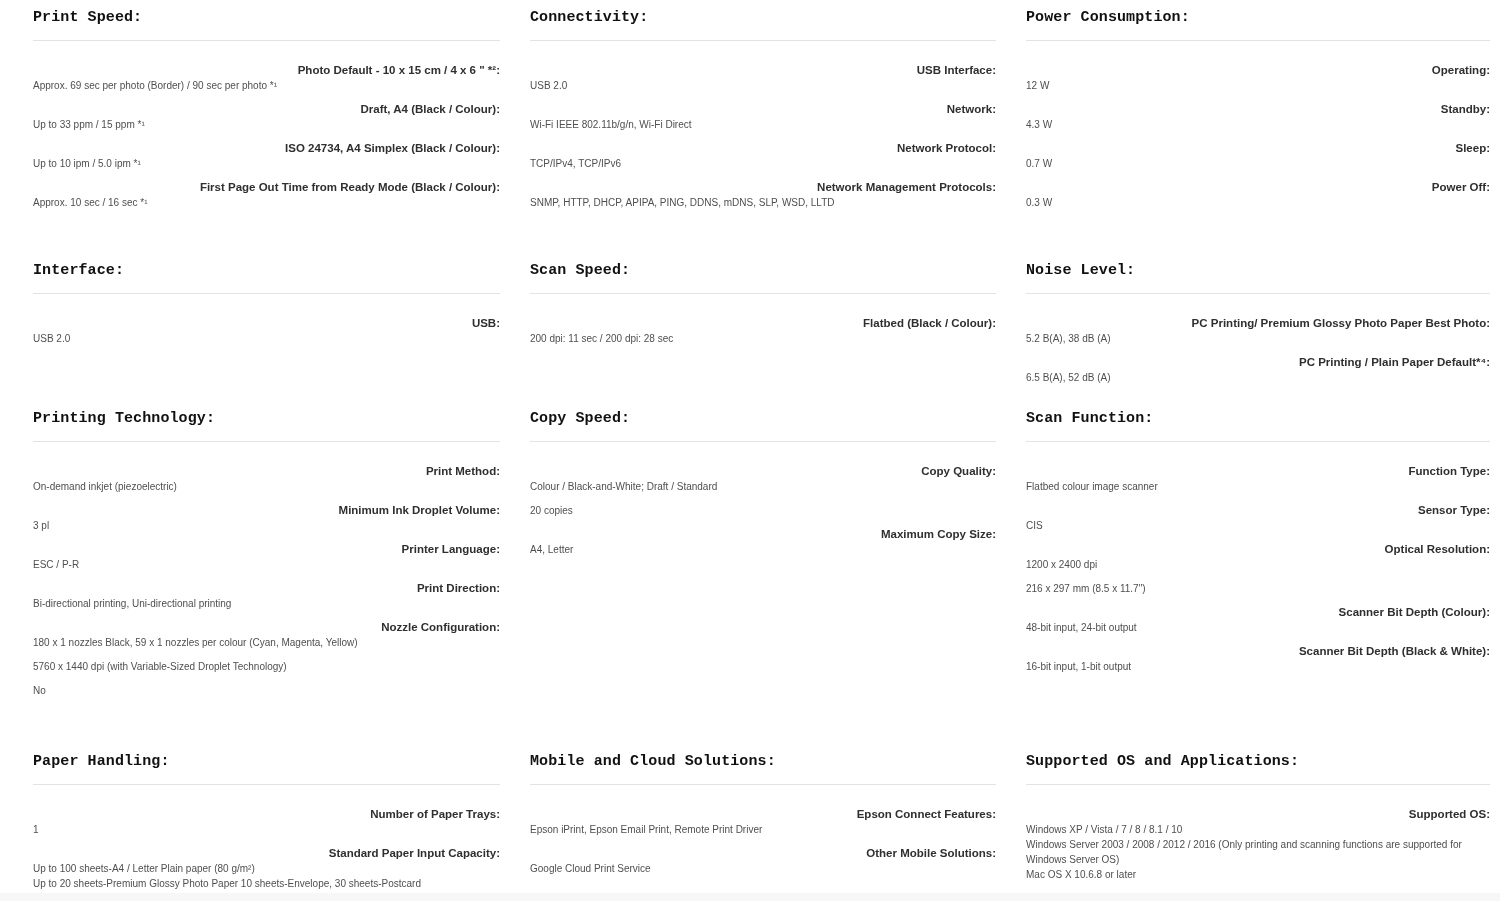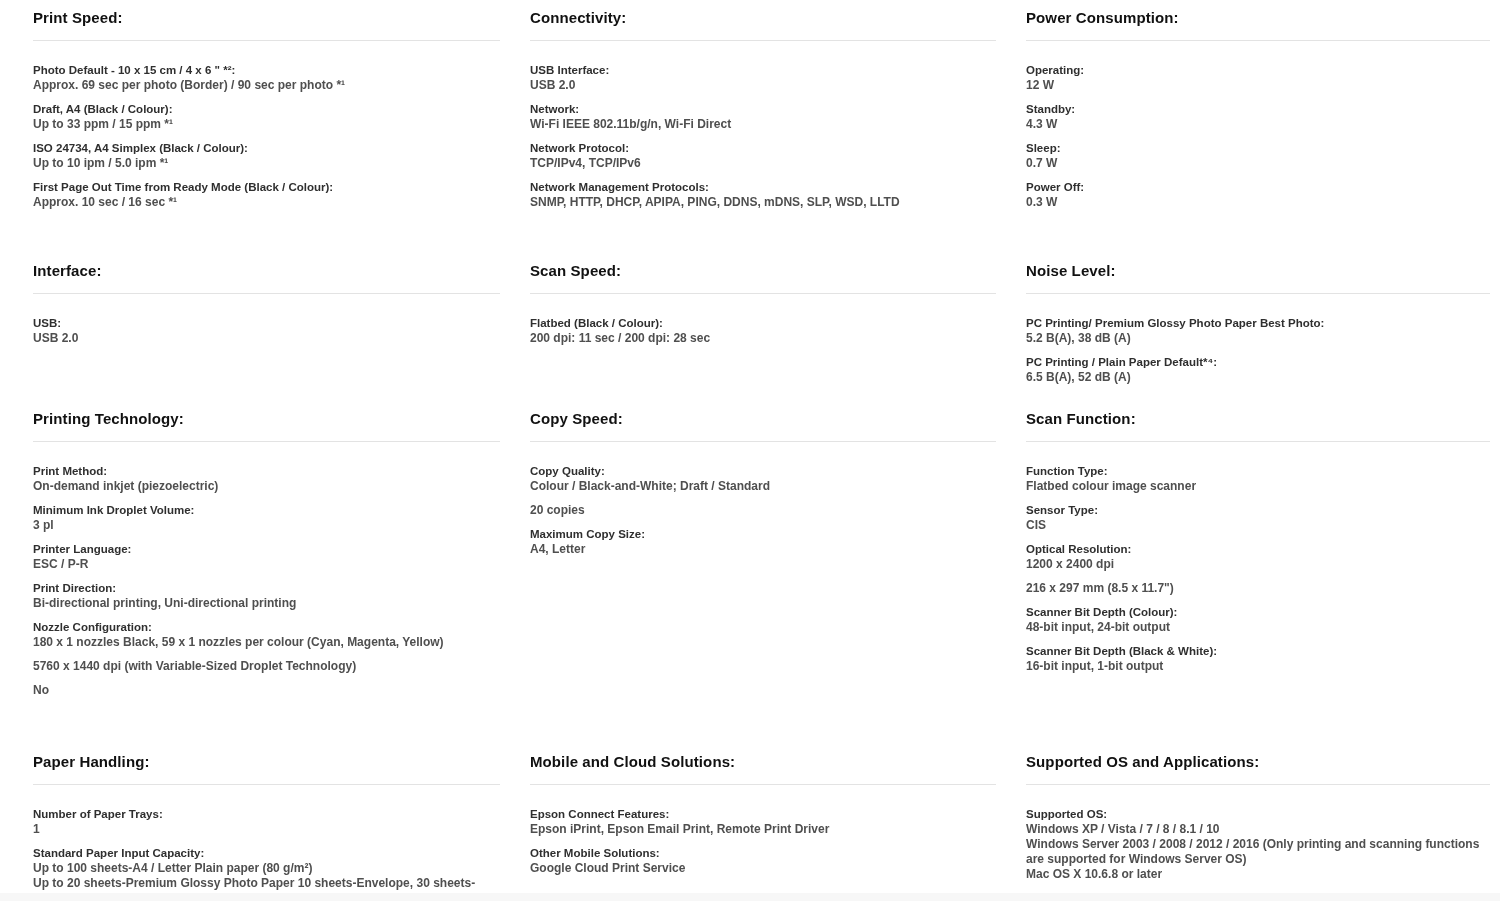--- a/index.html
+++ b/index.html
@@ -17,38 +17,40 @@
     column-gap: 30px;
     padding: 8px 10px 0 33px;
   }
   .spec-section { overflow: hidden; }
   .sec-title {
     font-size: 15px;
     line-height: 20px;
     font-weight: 700;
     color: #111111;
     letter-spacing: 0.1px;
+    font-family: Liberation Mono, monospace;
   }
   .sec-divider {
     margin-top: 12px;
     border-bottom: 1px solid #e3e3e3;
     height: 0;
   }
   .spec-list { padding-top: 22px; }
   .spec-item { margin-bottom: 9px; }
   .spec-label {
     font-size: 11.5px;
     line-height: 15px;
     font-weight: 700;
     color: #2f2f2f;
+    text-align: right;
   }
   .spec-value {
-    font-size: 12px;
+    font-size: 10px;
     line-height: 15px;
-    font-weight: 700;
+    font-weight: 400;
     color: #4f4f4f;
   }
   .bottom-strip {
     position: absolute;
     left: 0;
     bottom: 0;
     width: 1500px;
     height: 8px;
     background: #f7f7f7;
   }

